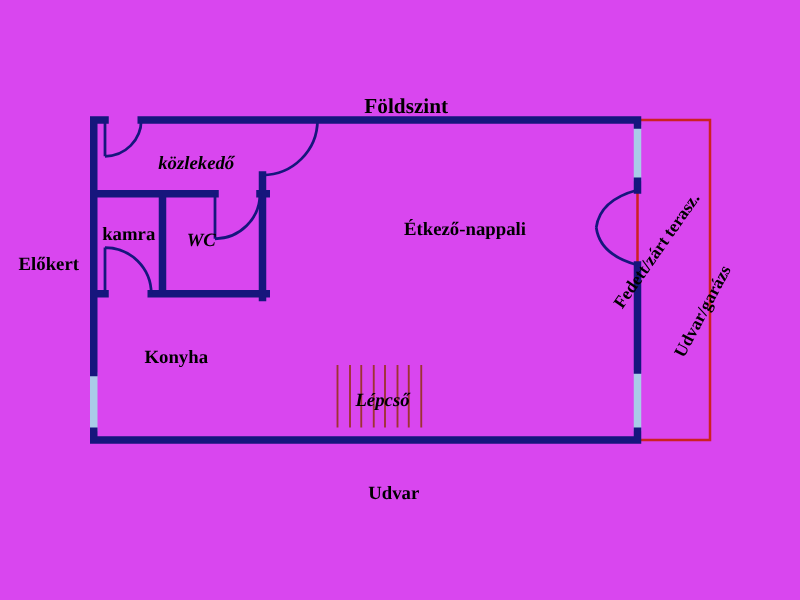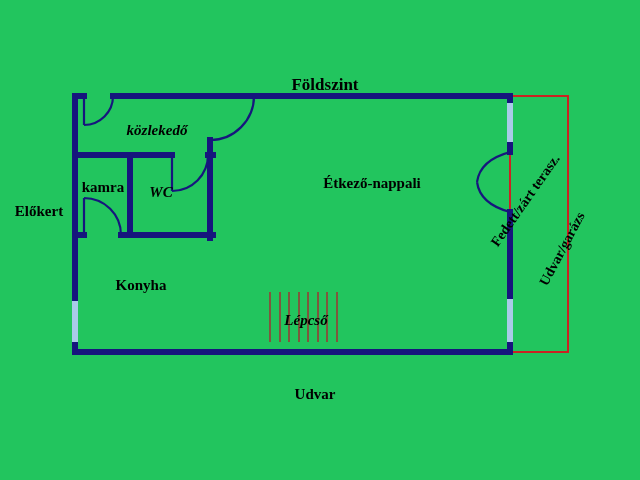--- a/index.html
+++ b/index.html
@@ -1,16 +1,16 @@
 <!DOCTYPE html>
 <html><head>
 <meta charset="utf-8">
 <style>
   html,body{margin:0;padding:0;background:#ffffff;}
-  .stage{position:relative;width:640px;height:480px;background:#22c55e;overflow:hidden;}
+  .stage{position:relative;width:640px;height:480px;background:#d946ef;overflow:hidden;}
   svg{position:absolute;left:0;top:0;}
   svg text{
     font-family:"Liberation Serif","DejaVu Serif",serif;
     font-weight:bold;
     fill:#000;
   }
   .lbl{font-size:15px;}
   .lbl-title{font-size:17px;}
   .lbl-rot{font-size:14px;}
   .ital{font-style:italic;}

